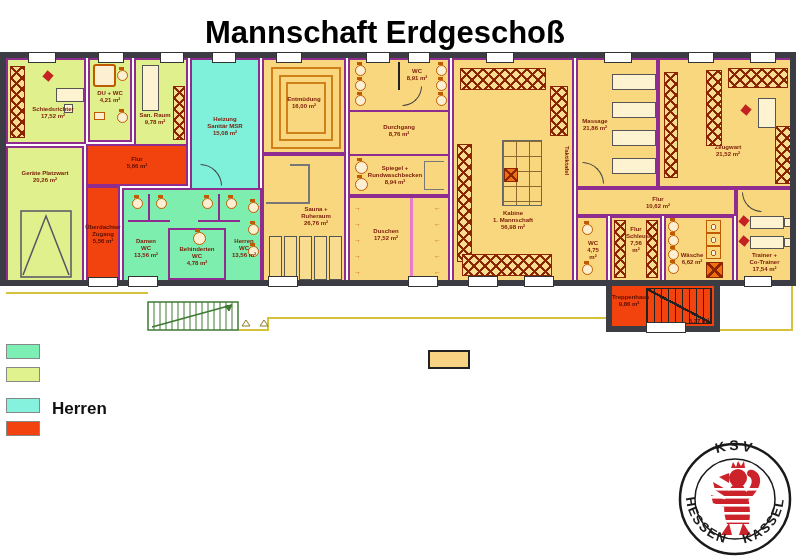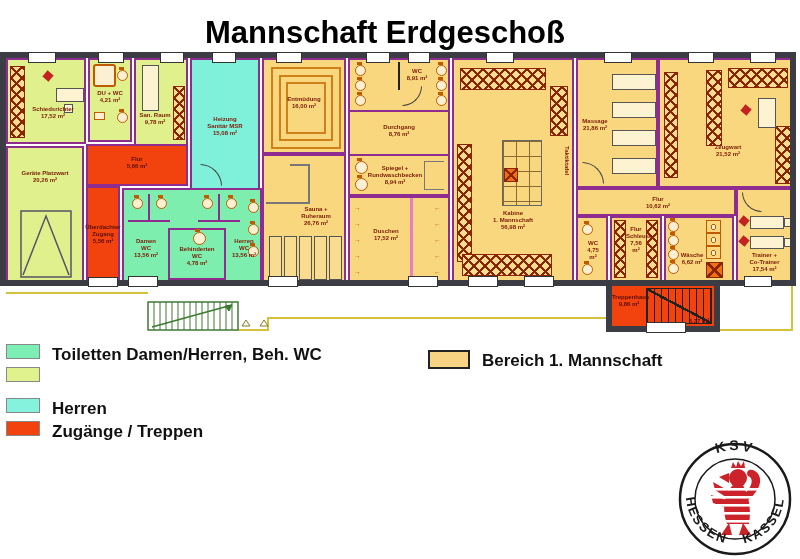--- a/index.html
+++ b/index.html
@@ -326,38 +326,35 @@
       <path d="M232,25 l-7,1 l4,5 z" fill="#3f7a33"></path>
     </g>
     <path d="M242,46 l4,-6 l4,6 z" fill="none" stroke="#8a7a20" stroke-width="1"></path>
     <path d="M260,46 l4,-6 l4,6 z" fill="none" stroke="#8a7a20" stroke-width="1"></path>
   </svg>
 </div>
 
 <div id="legend-left">
   <div class="lrow" style="left:6px;top:344px">
     <div class="swatch" style="background-color: rgb(125, 238, 180);"></div>
-    <div class="ltext">Toiletten Damen/Herren, Beh. WC</div>
   </div>
   <div class="lrow" style="left:6px;top:367px">
     <div class="swatch" style="background-color: rgb(223, 242, 142);"></div>
   </div>
   <div class="lrow" style="left:6px;top:398px">
     <div class="swatch" style="background-color: rgb(132, 242, 220);"></div>
     <div class="ltext">Herren</div>
   </div>
   <div class="lrow" style="left:6px;top:421px">
     <div class="swatch" style="background-color: rgb(242, 67, 15);"></div>
-    <div class="ltext">Zugänge / Treppen</div>
   </div>
 </div>
 
 <div id="legend-right" class="lrow" style="left:428px;top:350px">
   <div class="swatch" style="background-color: rgb(247, 211, 131);"></div>
-  <div class="ltext">Bereich 1. Mannschaft</div>
 </div>
 
 <svg class="abs" style="left:676px;top:440px" width="118" height="118" viewBox="0 0 118 118">
   <circle cx="59" cy="59" r="55" fill="#ffffff" stroke="#1a1a1a" stroke-width="2.5"></circle>
   <circle cx="59" cy="59" r="40" fill="none" stroke="#1a1a1a" stroke-width="1.5"></circle>
   <defs>
     <path id="arcTop" d="M 13,76 A 49,49 0 1 1 105,76" fill="none"></path>
     <path id="arcBot" d="M 10,55 A 49,49 0 1 0 108,55" fill="none"></path>
   </defs>
   <g>

